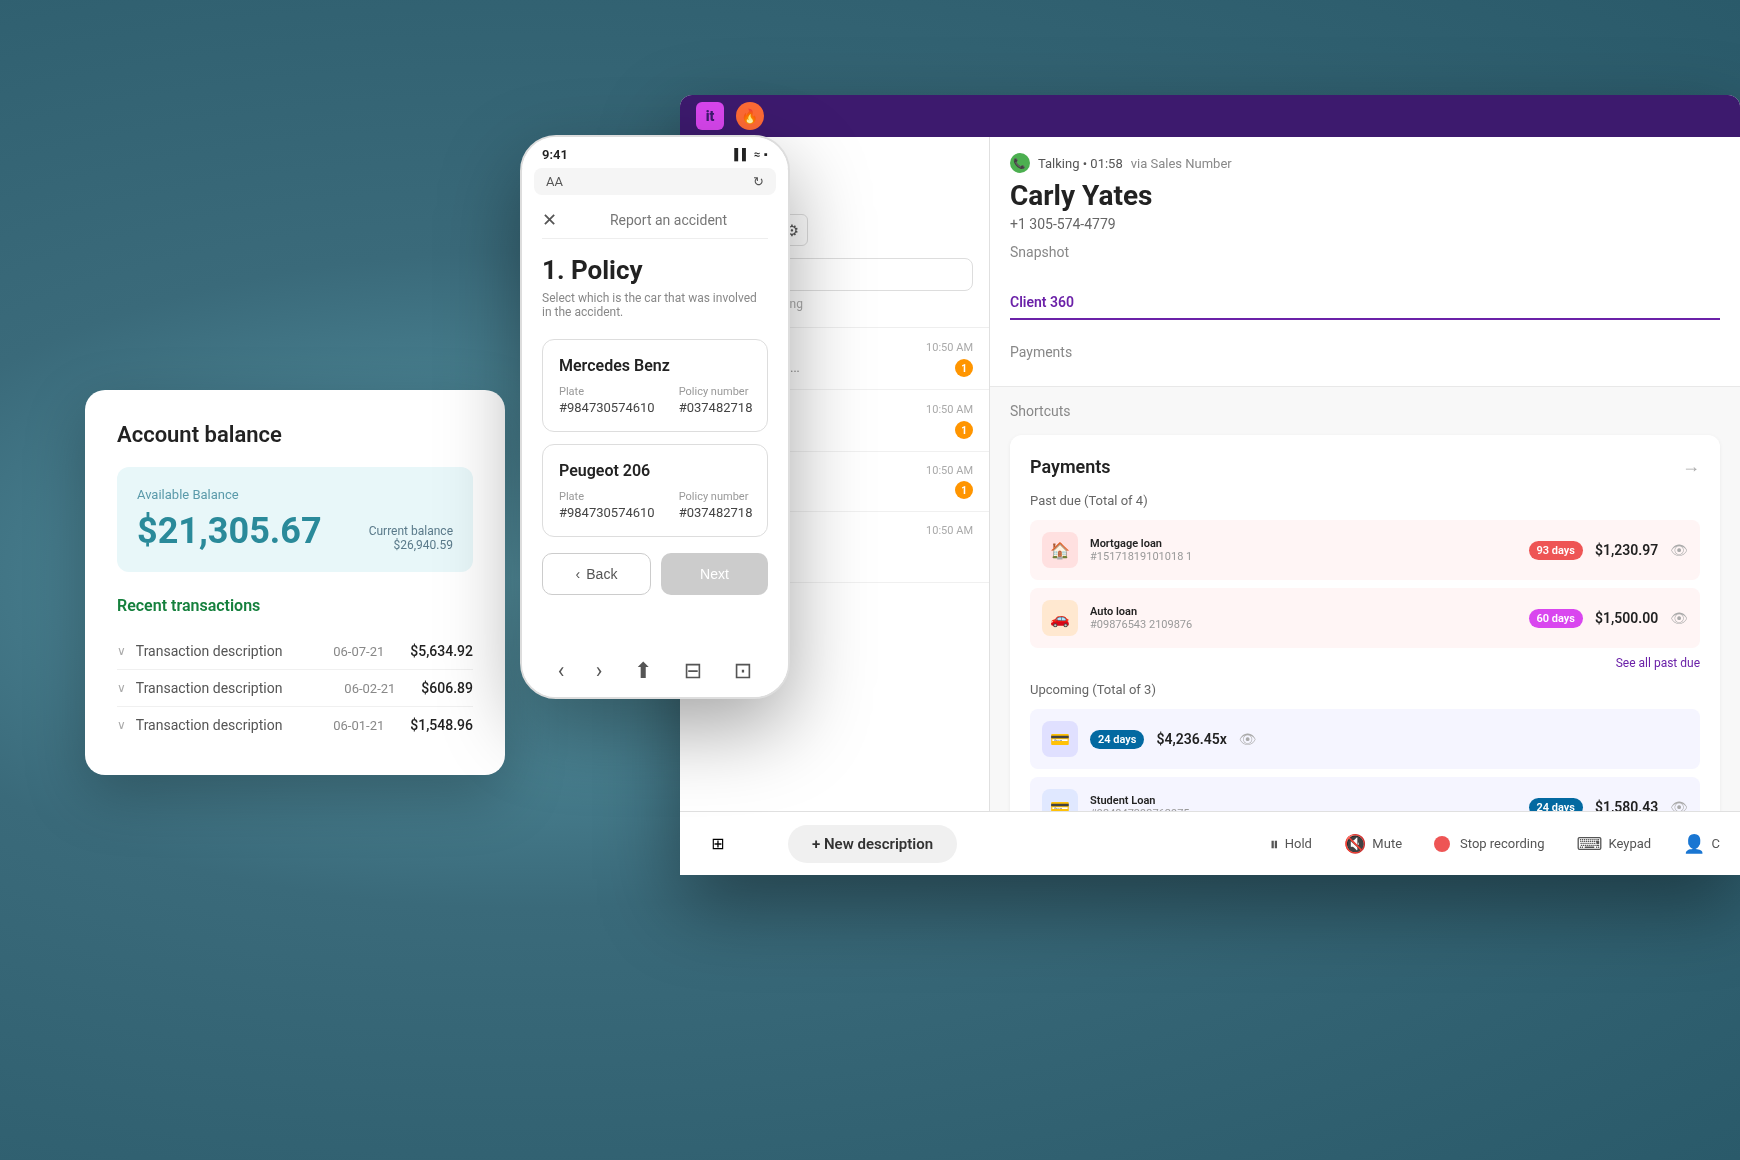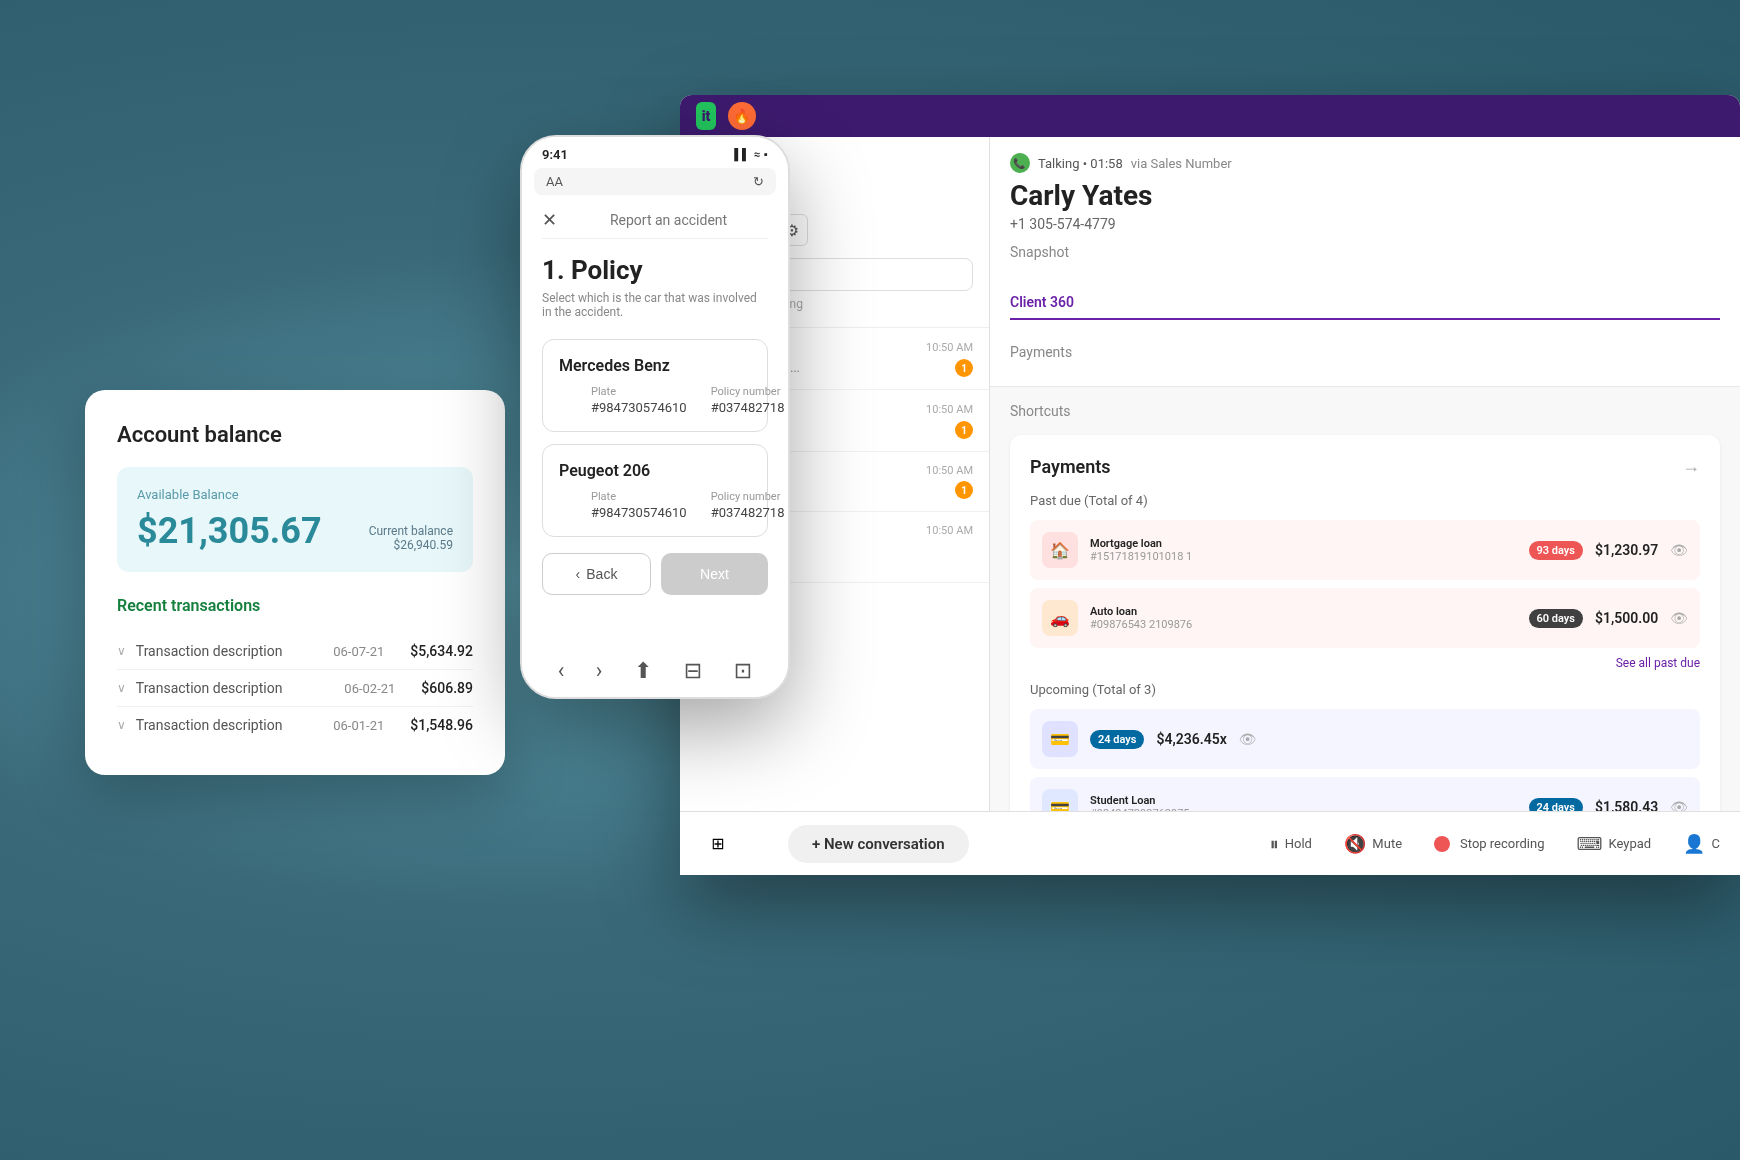--- a/index.html
+++ b/index.html
@@ -145,21 +145,21 @@
       margin-bottom: 20px;
     }
     .vehicle-card {
       border: 1.5px solid #ddd;
       border-radius: 12px;
       padding: 16px;
       margin-bottom: 12px;
       cursor: pointer;
     }
     .vehicle-name { font-size: 16px; font-weight: 600; color: #222; margin-bottom: 10px; }
-    .vehicle-details { display: flex; gap: 24px; margin-left: 32px; }
+    .vehicle-details { display: flex; gap: 24px; }
     .vehicle-field-label { font-size: 11px; color: #999; margin-bottom: 2px; }
     .vehicle-field-val { font-size: 13px; color: #444; }
     .phone-nav-buttons {
       display: flex;
       gap: 10px;
       margin-top: 16px;
     }
     .nav-btn-back {
       flex: 1;
       border: 1.5px solid #ccc;
@@ -214,23 +214,23 @@
     }
     .crm-titlebar {
       background: #3d1a6e;
       height: 42px;
       display: flex;
       align-items: center;
       padding: 0 16px;
       gap: 12px;
     }
     .title-logo {
-      width: 20px;
+      width: 28px;
       height: 28px;
-      background: #22c55e;
+      background: #d946ef;
       border-radius: 6px;
       display: flex;
       align-items: center;
       justify-content: center;
       font-weight: 900;
       font-size: 14px;
       color: #3d1a6e;
     }
     .title-icon2 {
       width: 28px;
@@ -438,21 +438,21 @@
     .payment-name { font-size: 11px; font-weight: 600; color: #222; }
     .payment-acct { font-size: 11px; color: #999; }
     .payment-badge {
       padding: 3px 8px;
       border-radius: 12px;
       font-size: 11px;
       font-weight: 600;
       color: white;
     }
     .badge-red { background: #e55; }
-    .badge-orange { background: #404040; }
+    .badge-orange { background: #d946ef; }
     .badge-blue { background: #0369a1; }
     .payment-amount { font-size: 14px; font-weight: 600; color: #222; }
     .payment-eye { color: #aaa; font-size: 14px; cursor: pointer; }
     .see-all-link {
       text-align: right;
       font-size: 12px;
       color: #6b21a8;
       cursor: pointer;
       margin-top: 8px;
       margin-bottom: 12px;
@@ -765,21 +765,21 @@
         </div>
       </div>
     </div>
   </div>
 
   <div class="crm-bottom">
     <div class="grid-icon-btn">
       <span>⊞</span>
     </div>
     <div class="new-conv-btn">
-      <span>+ New conversation</span>
+      <span>+ New description</span>
     </div>
     <div style="flex:1"></div>
     <div class="bottom-action">
       <span class="bottom-action-icon">⏸</span>
       <span>Hold</span>
     </div>
     <div class="bottom-action">
       <span class="bottom-action-icon">🔇</span>
       <span>Mute</span>
     </div>

